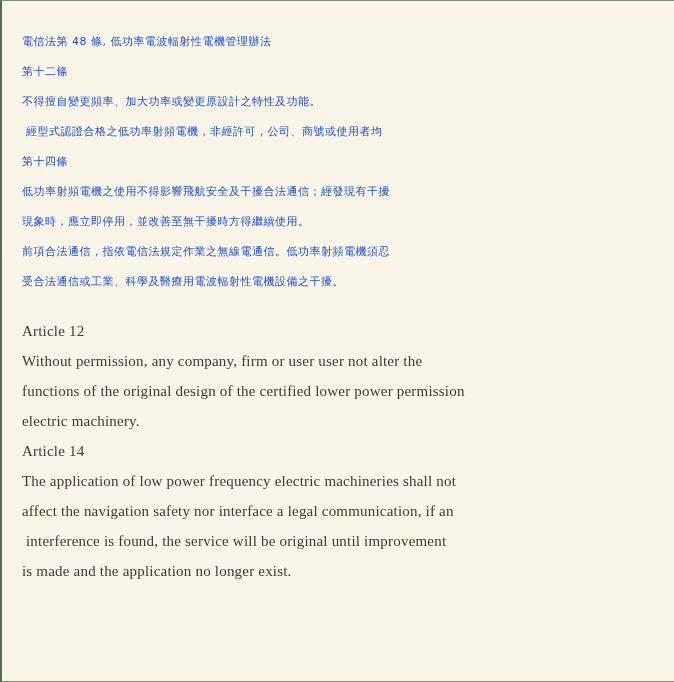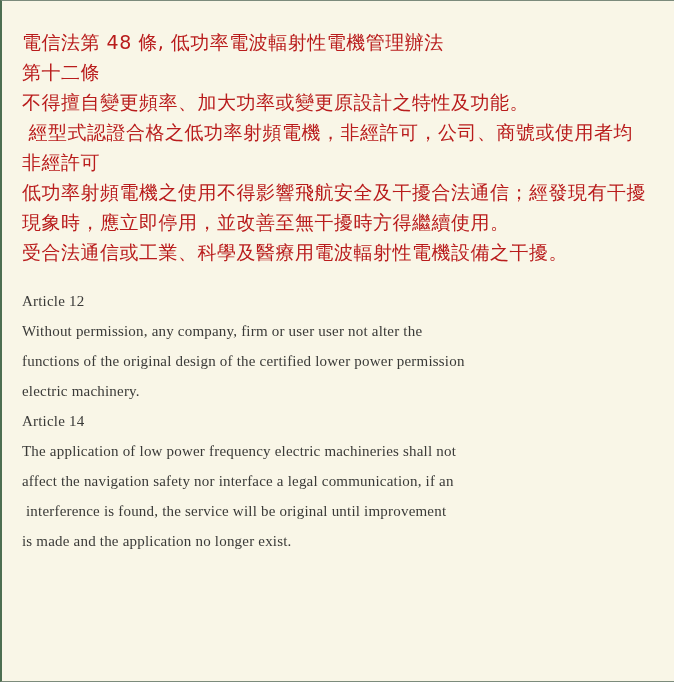--- a/index.html
+++ b/index.html
@@ -12,23 +12,23 @@
     border-top: 1px solid #7c8b7c;
     border-bottom: 1px solid #7c8b7c;
     overflow: hidden;
     font-family: "DejaVu Sans", "Liberation Sans", sans-serif;
   }
   .page {
     padding: 26px 18px 0 20px;
   }
   .zh-block { }
   .zh-line {
-    font-size: 19px;
+    font-size: 11px;
     line-height: 30px;
-    color: #b91c1c;
+    color: #1d4ed8;
     letter-spacing: 0.5px;
     white-space: pre-wrap;
     font-family: "DejaVu Sans", "Liberation Sans", sans-serif;
   }
   .en-block {
     margin-top: 19px;
   }
   .en-line {
     font-size: 15px;
     line-height: 30px;
@@ -41,23 +41,24 @@
 </head>
 <body>
 
 <div class="page">
 
   <div class="zh-block">
     <div class="zh-line">電信法第 48 條, 低功率電波輻射性電機管理辦法</div>
     <div class="zh-line">第十二條</div>
     <div class="zh-line">不得擅自變更頻率、加大功率或變更原設計之特性及功能。</div>
     <div class="zh-line"> 經型式認證合格之低功率射頻電機，非經許可，公司、商號或使用者均</div>
-    <div class="zh-line">非經許可</div>
+    <div class="zh-line">第十四條</div>
     <div class="zh-line">低功率射頻電機之使用不得影響飛航安全及干擾合法通信；經發現有干擾</div>
     <div class="zh-line">現象時，應立即停用，並改善至無干擾時方得繼續使用。</div>
+    <div class="zh-line">前項合法通信，指依電信法規定作業之無線電通信。低功率射頻電機須忍</div>
     <div class="zh-line">受合法通信或工業、科學及醫療用電波輻射性電機設備之干擾。</div>
   </div>
 
   <div class="en-block">
     <div class="en-line">Article 12</div>
     <div class="en-line">Without permission, any company, firm or user user not alter the</div>
     <div class="en-line">functions of the original design of the certified lower power permission</div>
     <div class="en-line">electric machinery.</div>
     <div class="en-line">Article 14</div>
     <div class="en-line">The application of low power frequency electric machineries shall not</div>

